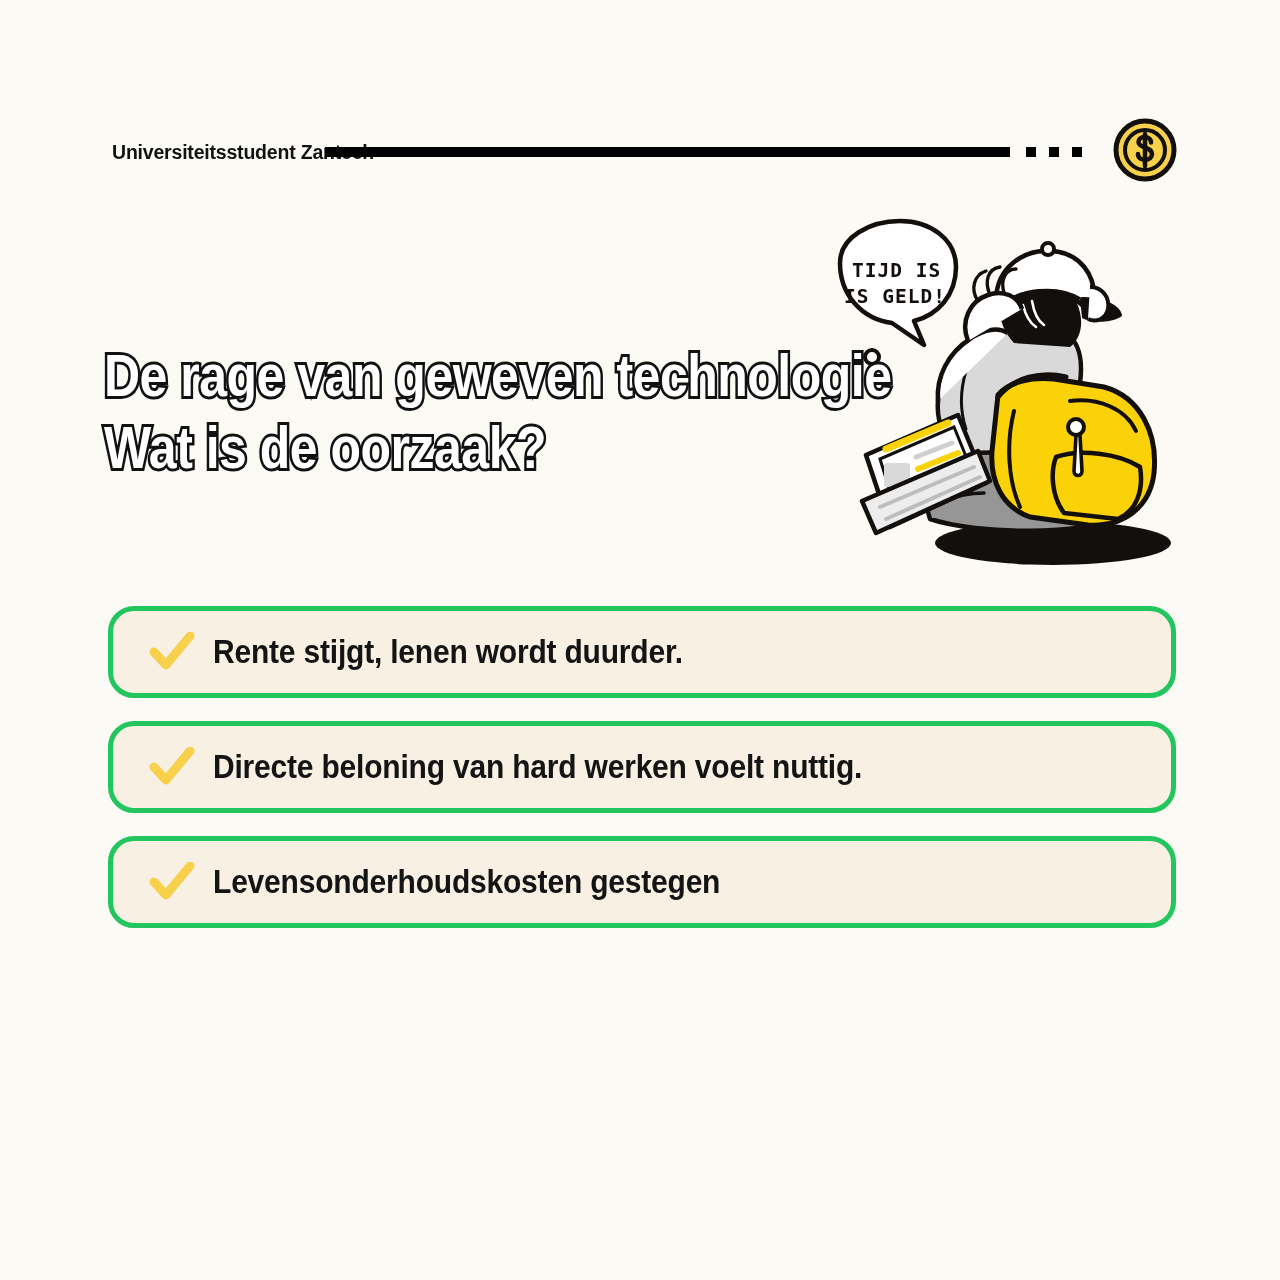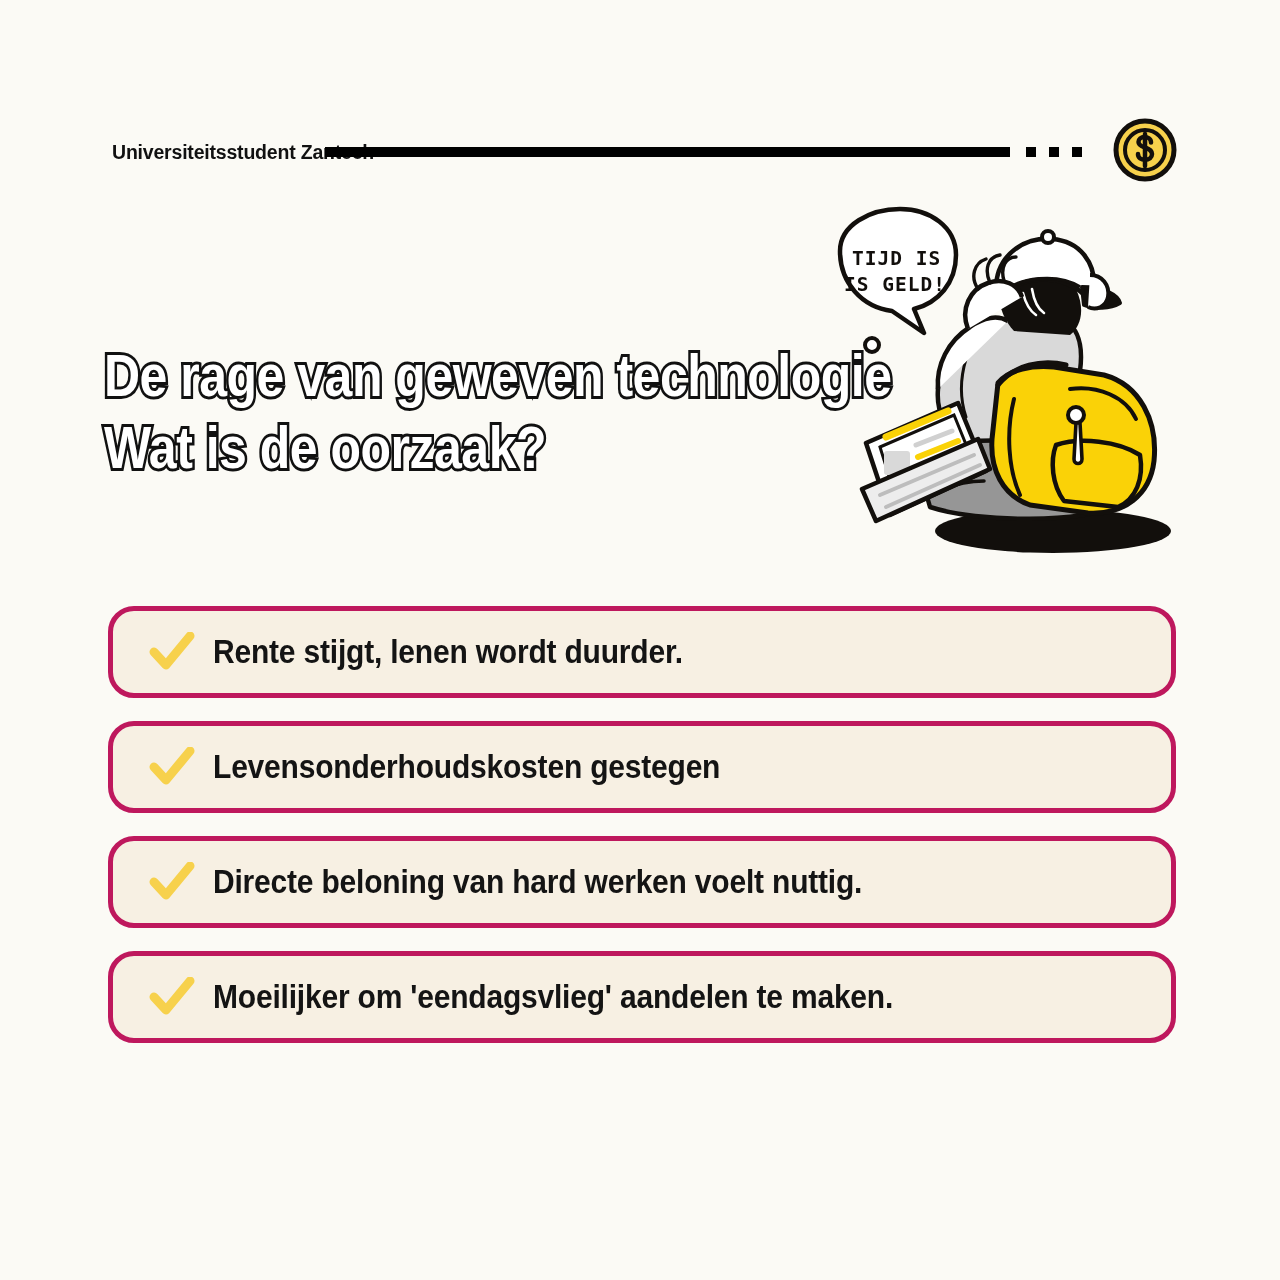--- a/index.html
+++ b/index.html
@@ -60,21 +60,21 @@
     left: 1113px;
     top: 118px;
     width: 64px;
     height: 64px;
   }
 
   
   .illustration {
     position: absolute;
     left: 818px;
-    top: 193px;
+    top: 205px;
     width: 372px;
     height: 380px;
   }
 
   
   .title-block {
     position: absolute;
     left: 104px;
     top: 336px;
     width: 820px;
@@ -102,21 +102,21 @@
     left: 108px;
     top: 606px;
     width: 1068px;
   }
   .list-item {
     position: relative;
     box-sizing: border-box;
     height: 92px;
     margin-bottom: 23px;
     background: #F7F0E3;
-    border: 5px solid #be185d;
+    border: 5px solid #22c55e;
     border-radius: 26px;
     display: flex;
     align-items: center;
     padding-left: 36px;
   }
   .check-icon {
     flex: 0 0 auto;
     width: 46px;
     height: 40px;
     margin-right: 18px;
@@ -231,35 +231,27 @@
     </span>
     <span class="list-text">Rente stijgt, lenen wordt duurder.</span>
   </div>
 
   <div class="list-item">
     <span class="check-icon">
       <svg viewBox="0 0 46 40" width="46" height="40">
         <path d="M5 20 L17 33 L41 4" fill="none" stroke="#F7D14C" stroke-width="9" stroke-linecap="round" stroke-linejoin="round"></path>
       </svg>
     </span>
-    <span class="list-text">Levensonderhoudskosten gestegen</span>
+    <span class="list-text">Directe beloning van hard werken voelt nuttig.</span>
   </div>
 
   <div class="list-item">
     <span class="check-icon">
       <svg viewBox="0 0 46 40" width="46" height="40">
         <path d="M5 20 L17 33 L41 4" fill="none" stroke="#F7D14C" stroke-width="9" stroke-linecap="round" stroke-linejoin="round"></path>
       </svg>
     </span>
-    <span class="list-text">Directe beloning van hard werken voelt nuttig.</span>
-  </div>
-
-  <div class="list-item">
-    <span class="check-icon">
-      <svg viewBox="0 0 46 40" width="46" height="40">
-        <path d="M5 20 L17 33 L41 4" fill="none" stroke="#F7D14C" stroke-width="9" stroke-linecap="round" stroke-linejoin="round"></path>
-      </svg>
-    </span>
-    <span class="list-text">Moeilijker om 'eendagsvlieg' aandelen te maken.</span>
-  </div>
+    <span class="list-text">Levensonderhoudskosten gestegen</span>
+  </div>
+
 
 
 </div>
 
 </body></html>

